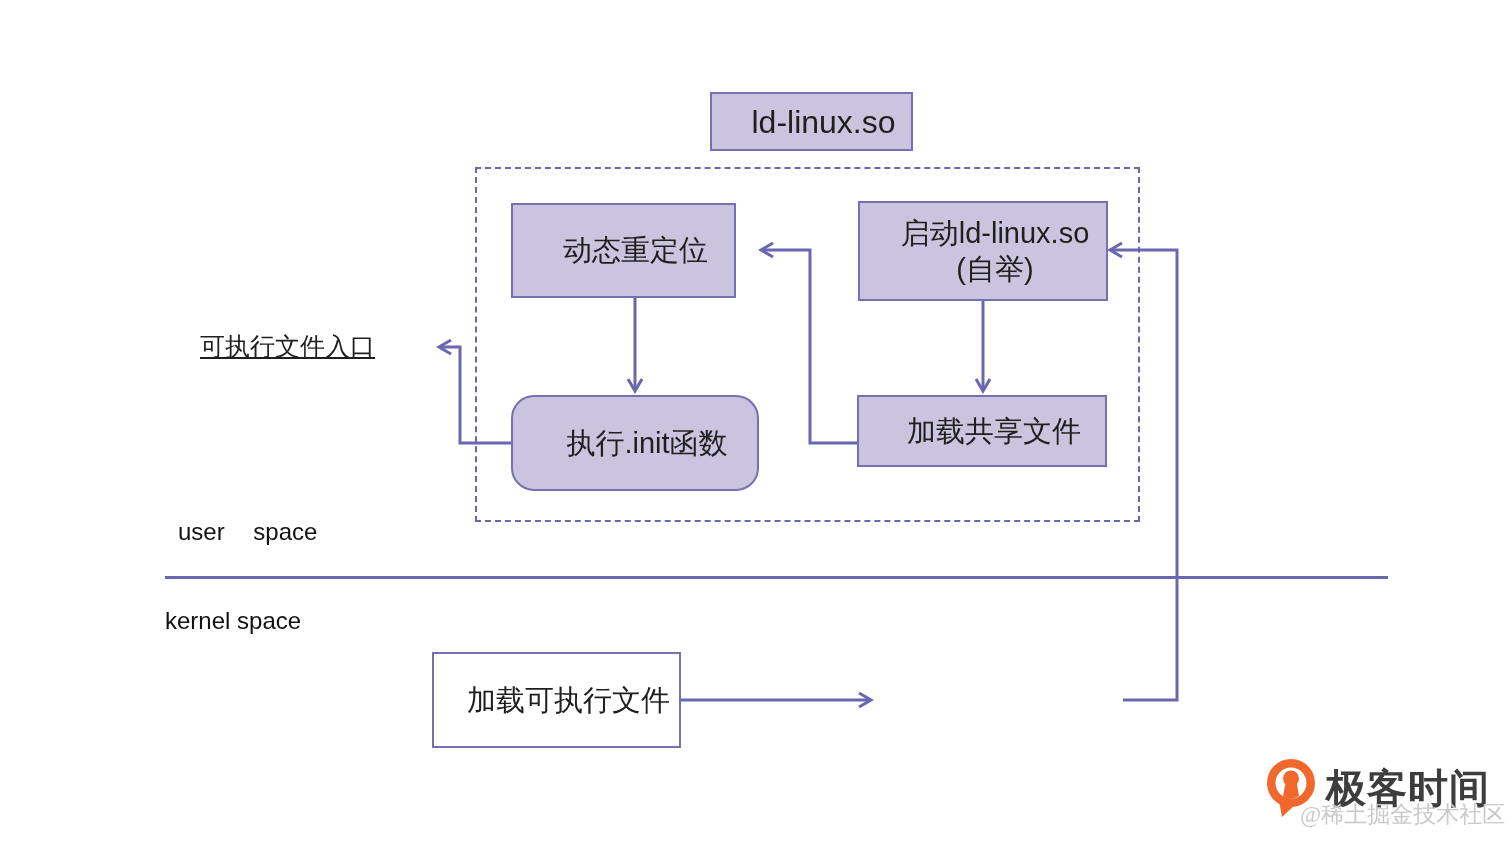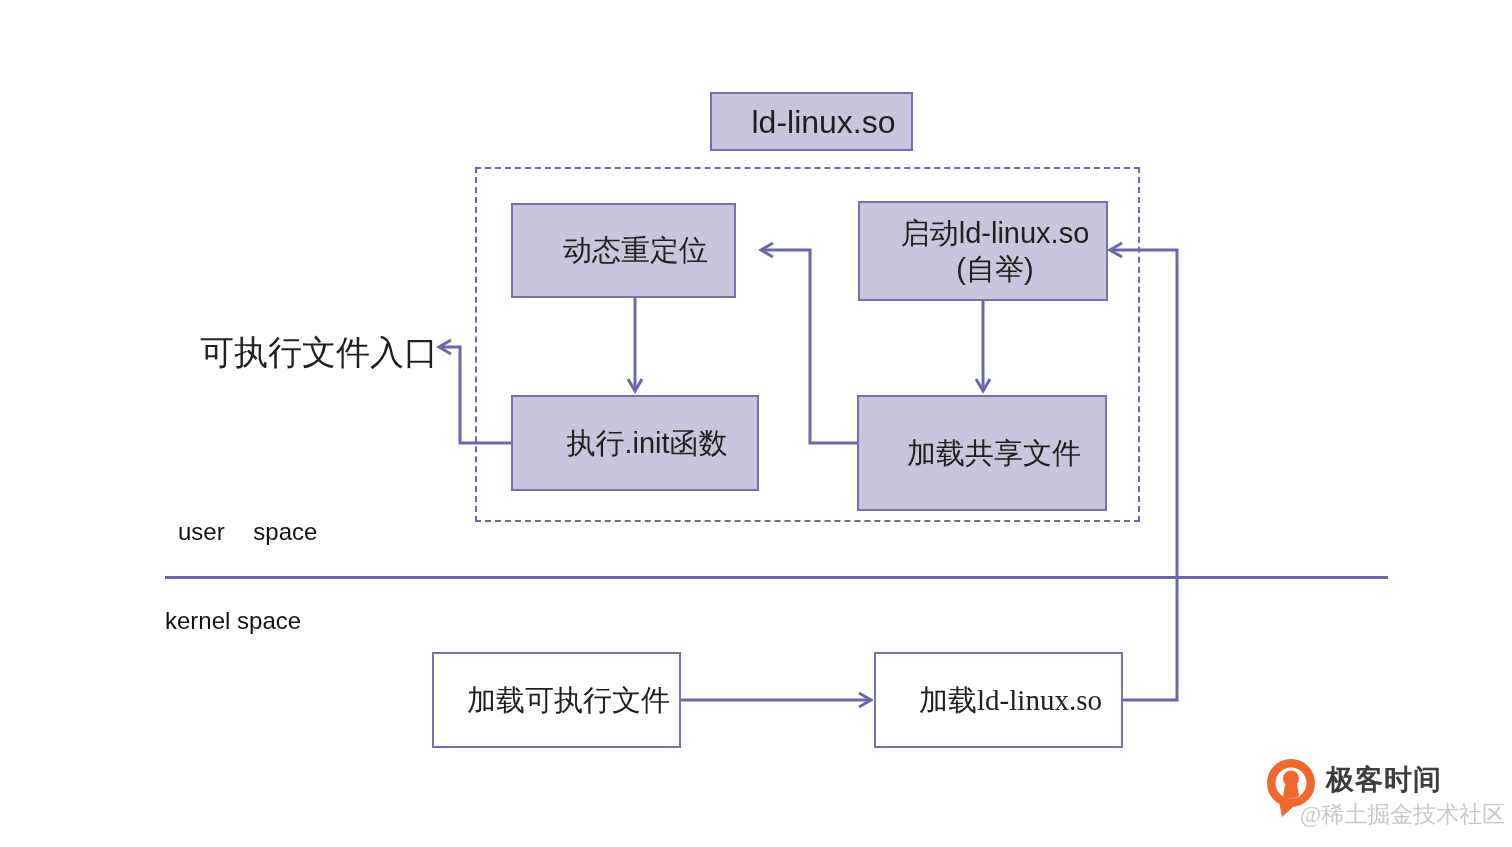--- a/index.html
+++ b/index.html
@@ -57,23 +57,24 @@
     padding-left: 24px;
   }
   .box.title-box { font-size: 32px; }
   .box.white-box { background: var(--background); font-family: Liberation Serif, serif; }
   .dashed-container {
     position: absolute;
     border: 2px dashed var(--line);
   }
   .floating-label {
     position: absolute;
-    font-size: 34px;
+    font-size: 25px;
     color: var(--text);
     white-space: nowrap;
+    text-decoration: underline;
   }
   .space-label {
     position: absolute;
     font-size: 24px;
     color: #111111;
     white-space: nowrap;
   }
   .space-label.user { word-spacing: 22px; }
   .divider {
     position: absolute;
@@ -91,21 +92,21 @@
     position: absolute;
     left: 0;
     top: 2px;
     width: 54px;
     height: 62px;
   }
   .logo-text {
     position: absolute;
     left: 62px;
     top: 6px;
-    font-size: 28px;
+    font-size: 40px;
     font-weight: 600;
     letter-spacing: 1px;
     color: var(--logo-text-color);
     white-space: nowrap;
   }
   .watermark {
     position: absolute;
     left: 36px;
     top: 44px;
     font-size: 23px;
@@ -141,43 +142,40 @@
 
   <div class="box" style="left:511px; top:203px; width:225px; height:95px;">
     <span>动态重定位</span>
   </div>
 
   <div class="box" style="left:858px; top:201px; width:250px; height:100px;">
     <span>启动ld-linux.so</span>
     <span>(自举)</span>
   </div>
 
-  <div class="box" style="left:511px; top:395px; width:248px; height:96px;">
+  <div class="box" style="left:511px; top:395px; width:248px; height:96px;border-radius:23px;">
     <span>执行.init函数</span>
   </div>
 
-  <div class="box" style="left:857px; top:395px; width:250px; height:116px;">
+  <div class="box" style="left:857px; top:395px; width:250px; height:72px;">
     <span>加载共享文件</span>
   </div>
 
   <div class="floating-label" style="left:200px; top:330px;"><span>可执行文件入口</span></div>
 
   <div class="space-label user" style="left:178px; top:518px;"><span>user space</span></div>
 
   <div class="divider" style="left:165px; top:576px; width:1223px;"></div>
 
   <div class="space-label" style="left:165px; top:607px;"><span>kernel space</span></div>
 
   <div class="box white-box" style="left:432px; top:652px; width:249px; height:96px;">
     <span>加载可执行文件</span>
   </div>
 
-  <div class="box white-box" style="left:874px; top:652px; width:249px; height:96px;">
-    <span>加载ld-linux.so</span>
-  </div>
 
   <div class="branding">
     <svg class="logo-mark" viewBox="0 0 54 62" xmlns="http://www.w3.org/2000/svg">
       <circle cx="27" cy="26" r="24" fill="var(--logo-orange)"></circle>
       <polygon points="15,44 31,48 18,60" fill="var(--logo-orange)"></polygon>
       <circle cx="27" cy="26" r="15.5" fill="#ffffff"></circle>
       <circle cx="27" cy="21.5" r="8" fill="var(--logo-orange)"></circle>
       <path d="M21,28 L33,27 L35,39 Q27,44 19,40 Z" fill="var(--logo-orange)"></path>
     </svg>
     <div class="logo-text"><span>极客时间</span></div>

